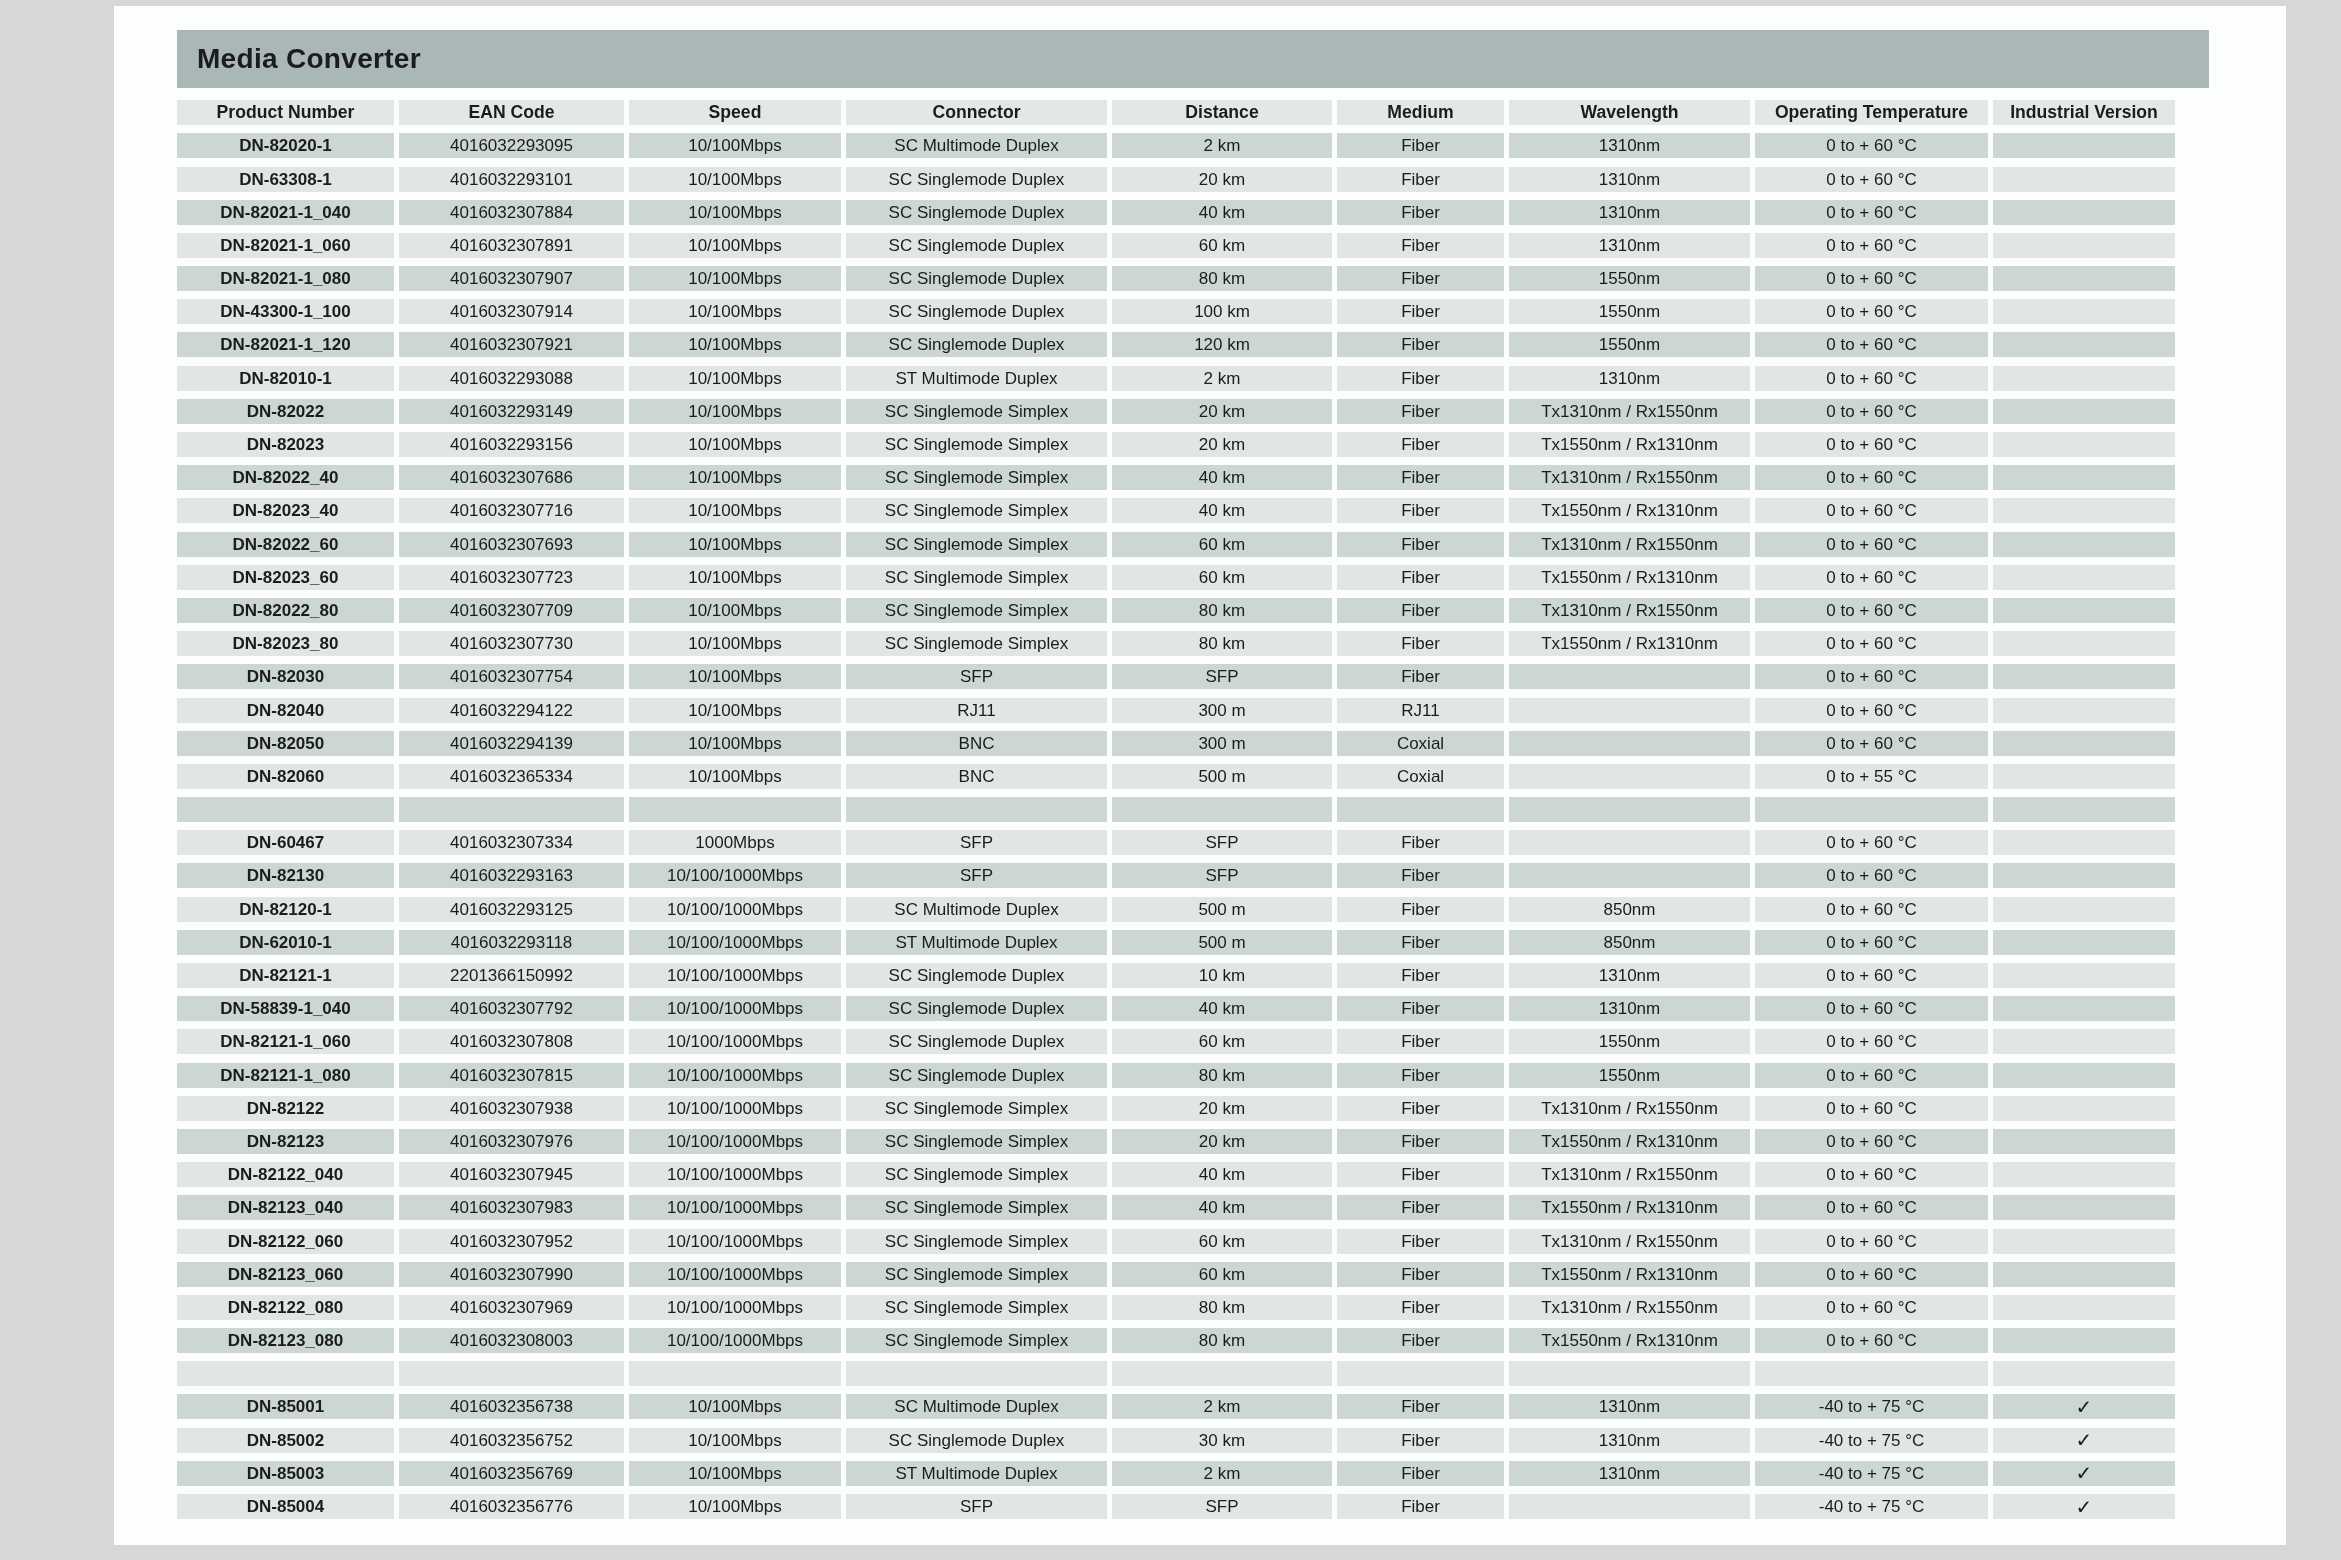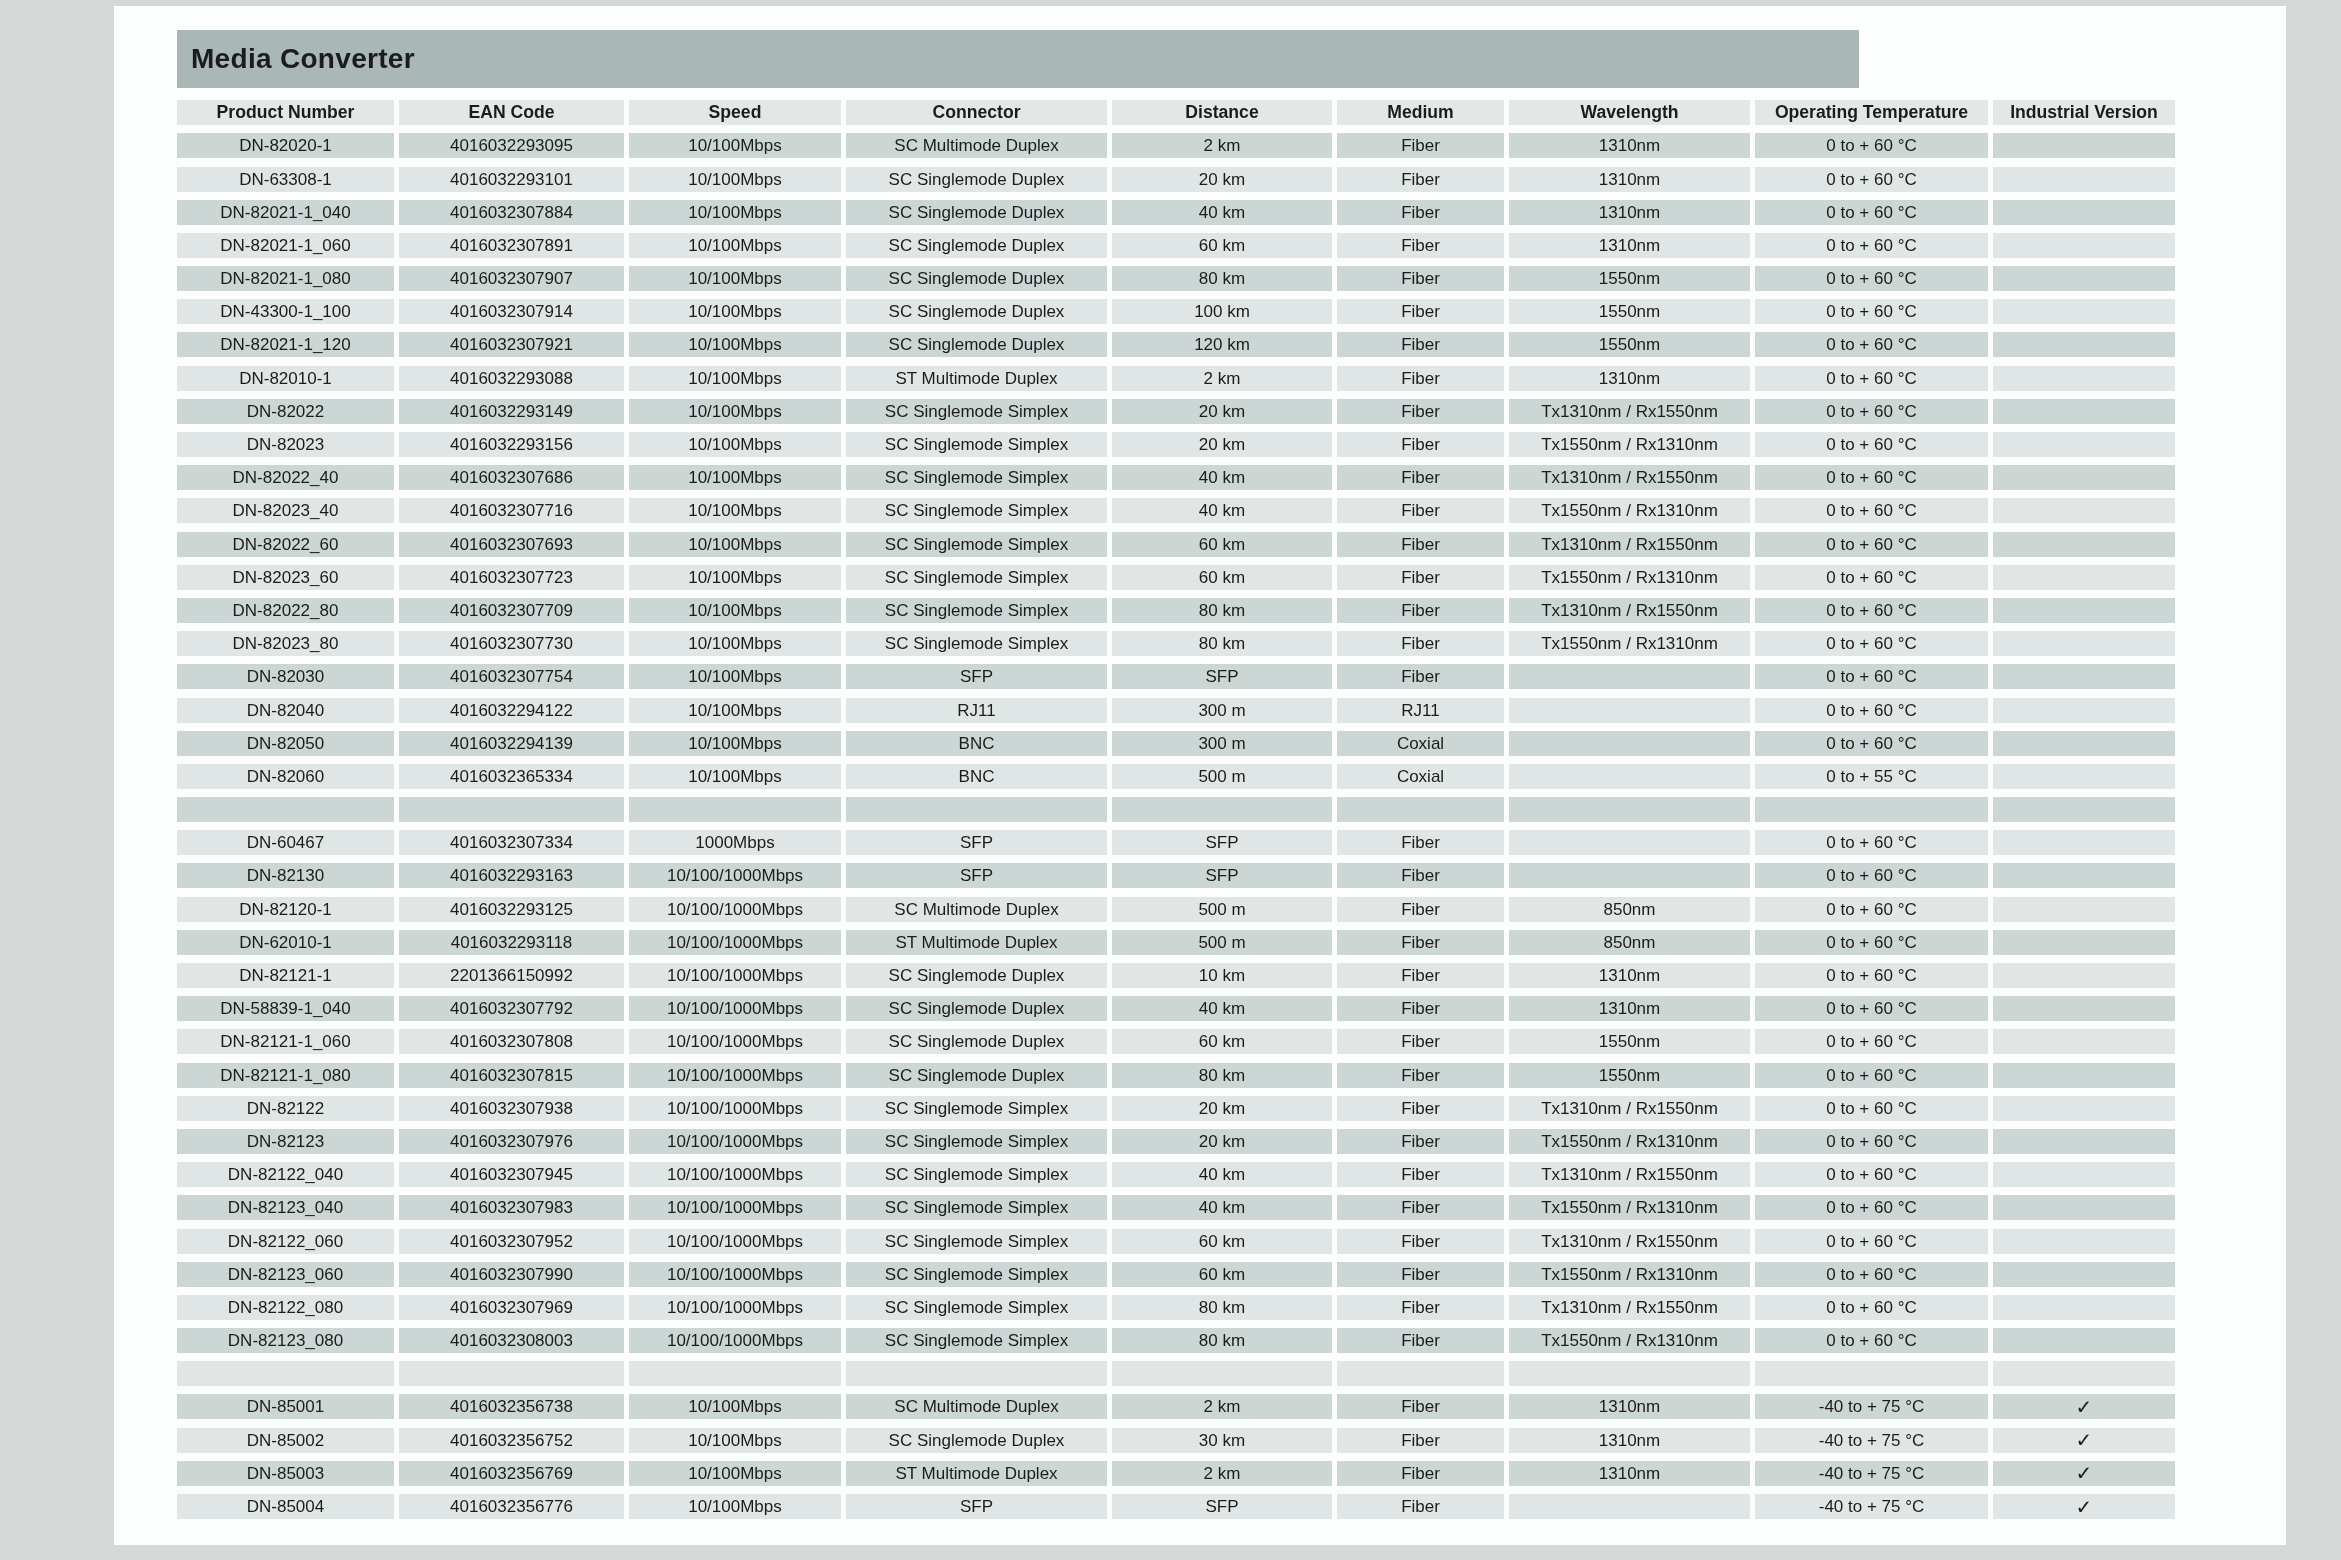--- a/index.html
+++ b/index.html
@@ -1,30 +1,30 @@
 <!DOCTYPE html>
 <html style="--outer_background: #d6d7d7; --page_background: #fcfdfd; --title_bar: #a9b7b6; --header_cell: #e3e8e7; --row_dark: #ccd6d4; --row_light: #e0e6e5; --text: #1c1c1c;font-size:9.4px"><head>
 <meta charset="utf-8">
 <style>
   html,body{margin:0;padding:0;background:#d6d7d7;}
   .canvas{position:relative;width:2342px;height:1561px;background:var(--outer_background,#d6d7d7);
           font-family:"Liberation Sans", sans-serif;overflow:hidden;}
   .page{position:absolute;left:114px;top:5.9px;right:56px;bottom:16.4px;background:var(--page_background,#fcfdfd);}
   .table-wrap{position:absolute;left:63px;top:24.6px;width:2032px;}
-  .title-bar{width:1682px;height:58px;background:var(--title_bar,#a9b7b6);
-             display:flex;align-items:center;box-sizing:border-box;padding-left:14px;margin-bottom:11.7px;}
+  .title-bar{width:2032px;height:58px;background:var(--title_bar,#a9b7b6);
+             display:flex;align-items:center;box-sizing:border-box;padding-left:20px;margin-bottom:11.7px;}
   .title-bar h1{margin:0;font-size:28px;font-weight:bold;color:var(--text,#1c1c1c);letter-spacing:0.3px;}
   .row{display:grid;grid-template-columns:217px 225px 212px 261px 220px 167px 241px 233px 182px;
        column-gap:5px;height:25px;margin-bottom:8.2px;}
   .cell{display:flex;align-items:center;justify-content:center;font-size:17px;line-height:1;
         color:var(--text,#1c1c1c);white-space:nowrap;overflow:hidden;}
   .row.dark .cell{background:var(--row_dark,#ccd6d4);}
   .row.light .cell{background:var(--row_light,#e0e6e5);}
   .row.header .cell{background:var(--header_cell,#e3e8e7);font-weight:bold;font-size:17.6px;}
-  .cell.pn{font-weight:normal;}
+  .cell.pn{font-weight:bold;}
   .cell.check{font-size:20px;}
 </style>
 </head>
 <body>
 
 <div class="canvas">
   <div class="page">
     <div class="table-wrap">
       <div class="title-bar">
         <h1>Media Converter</h1>

